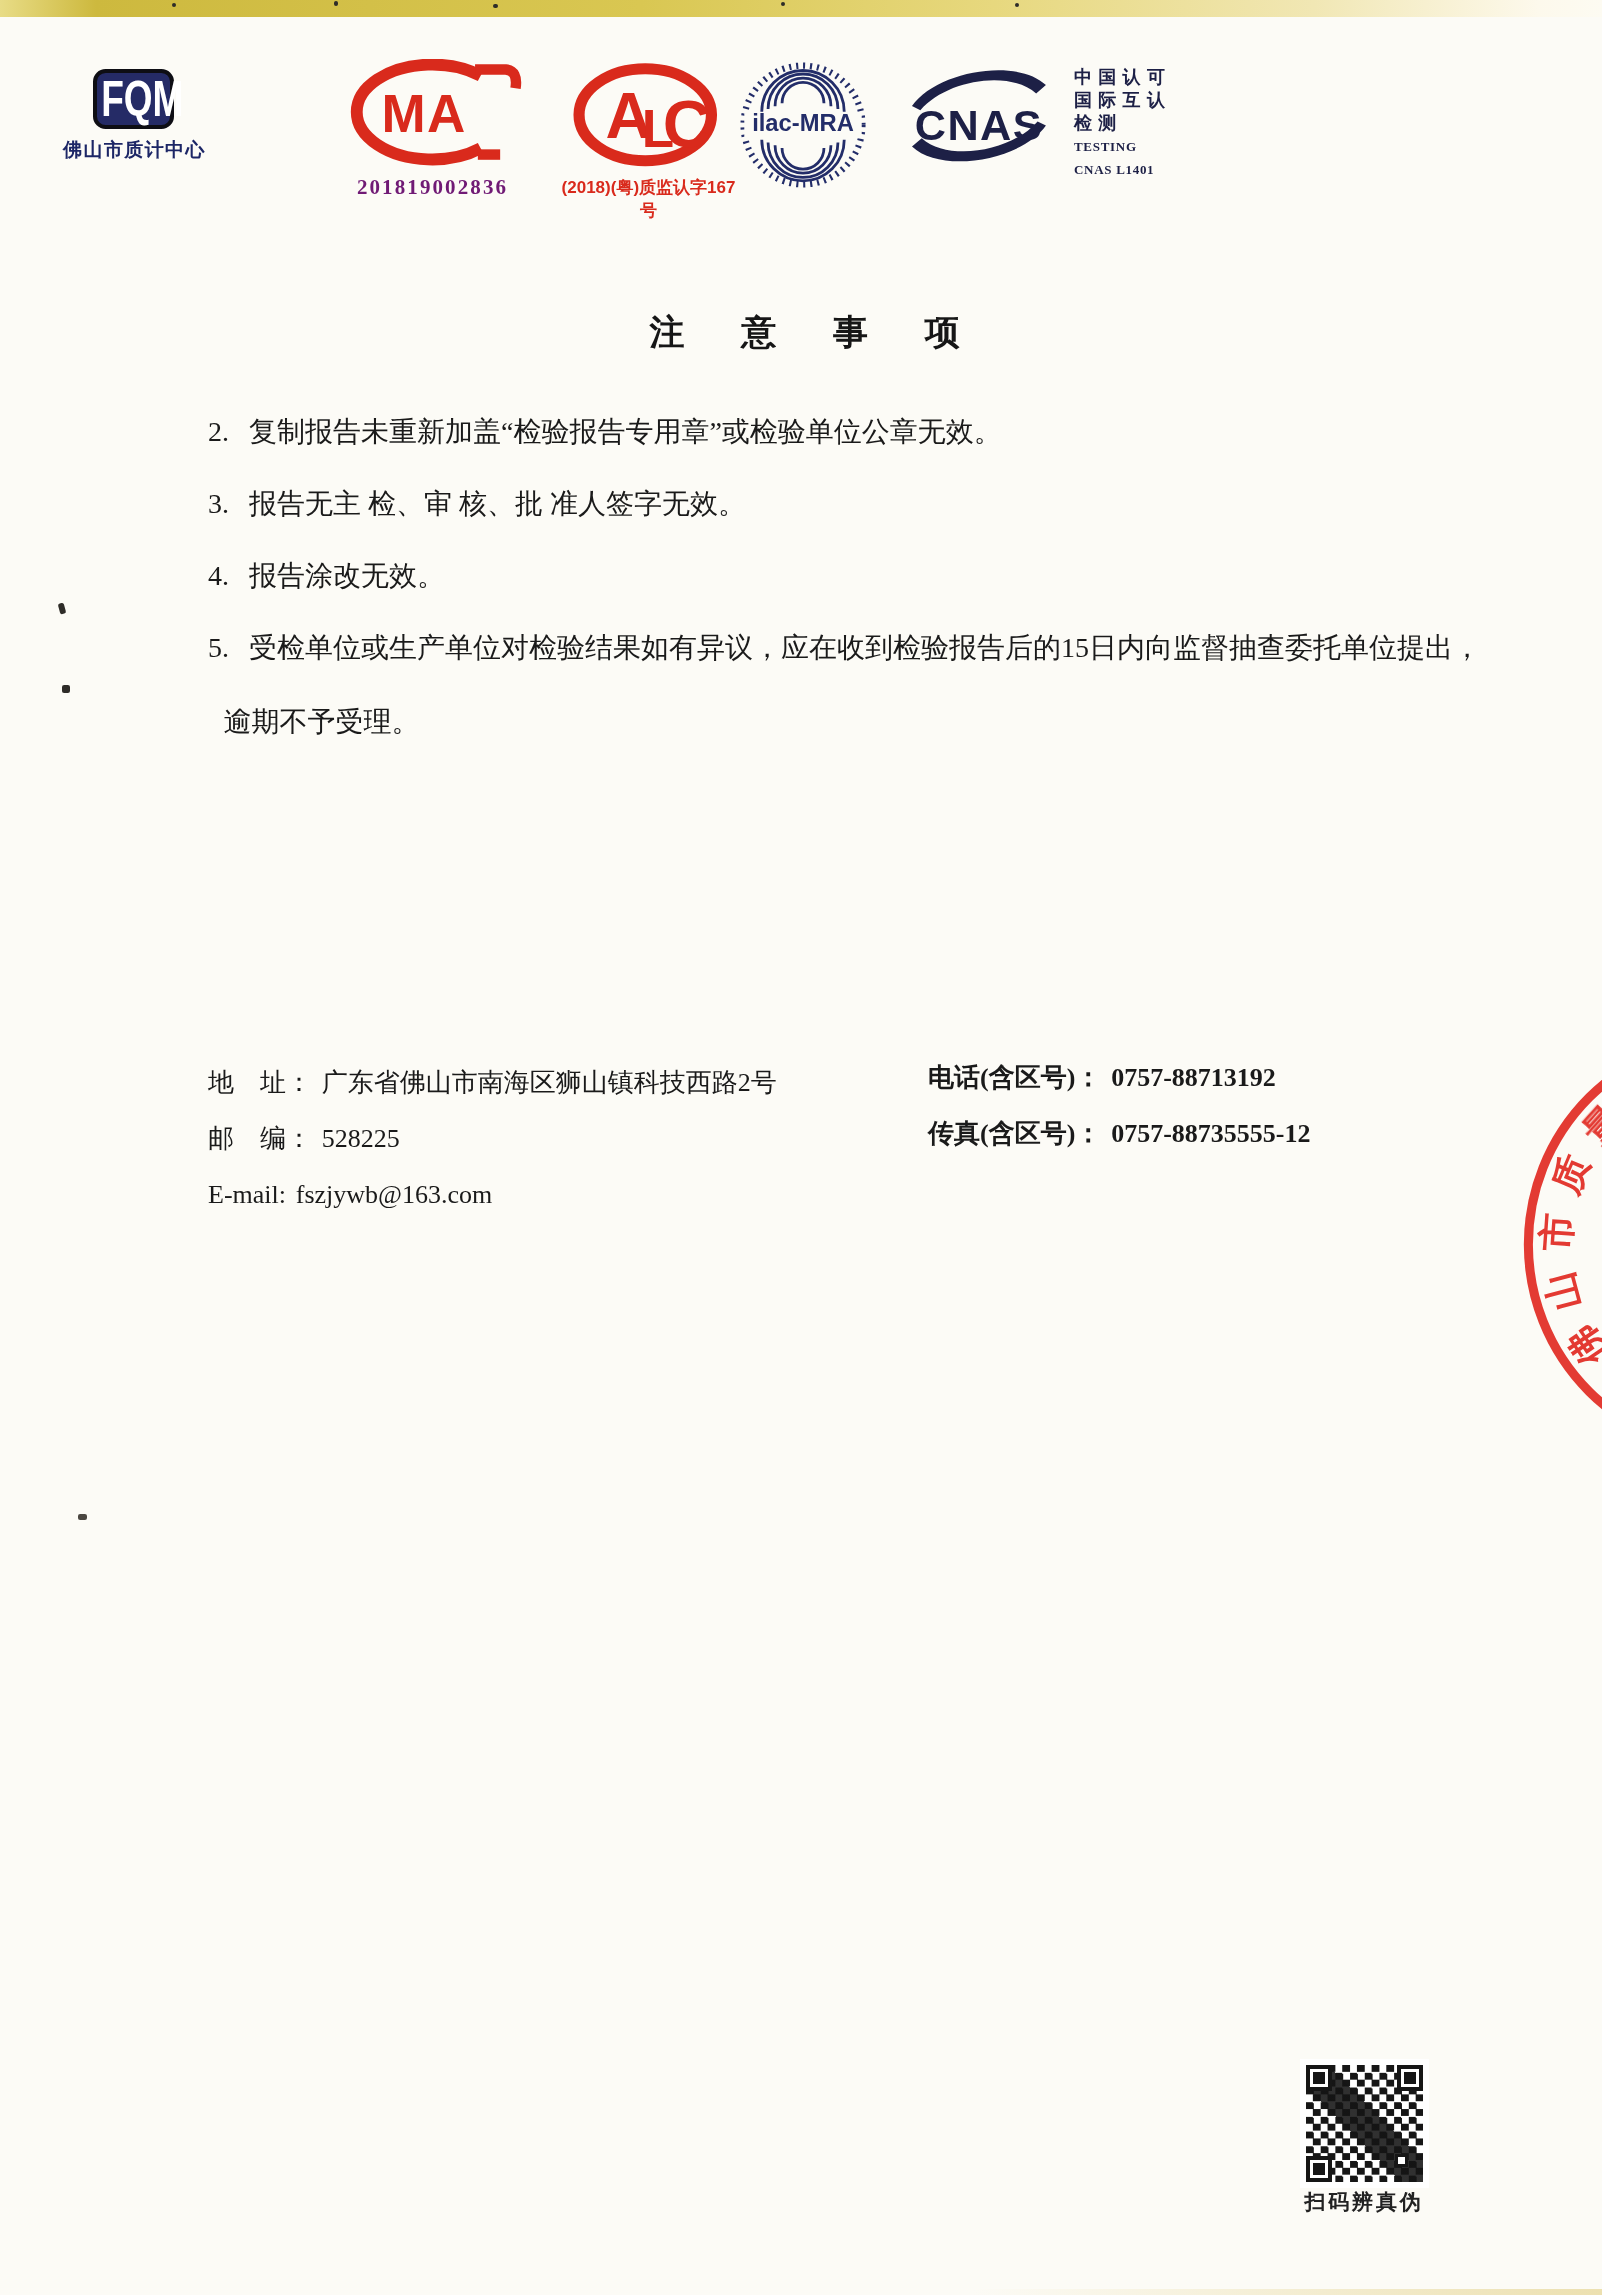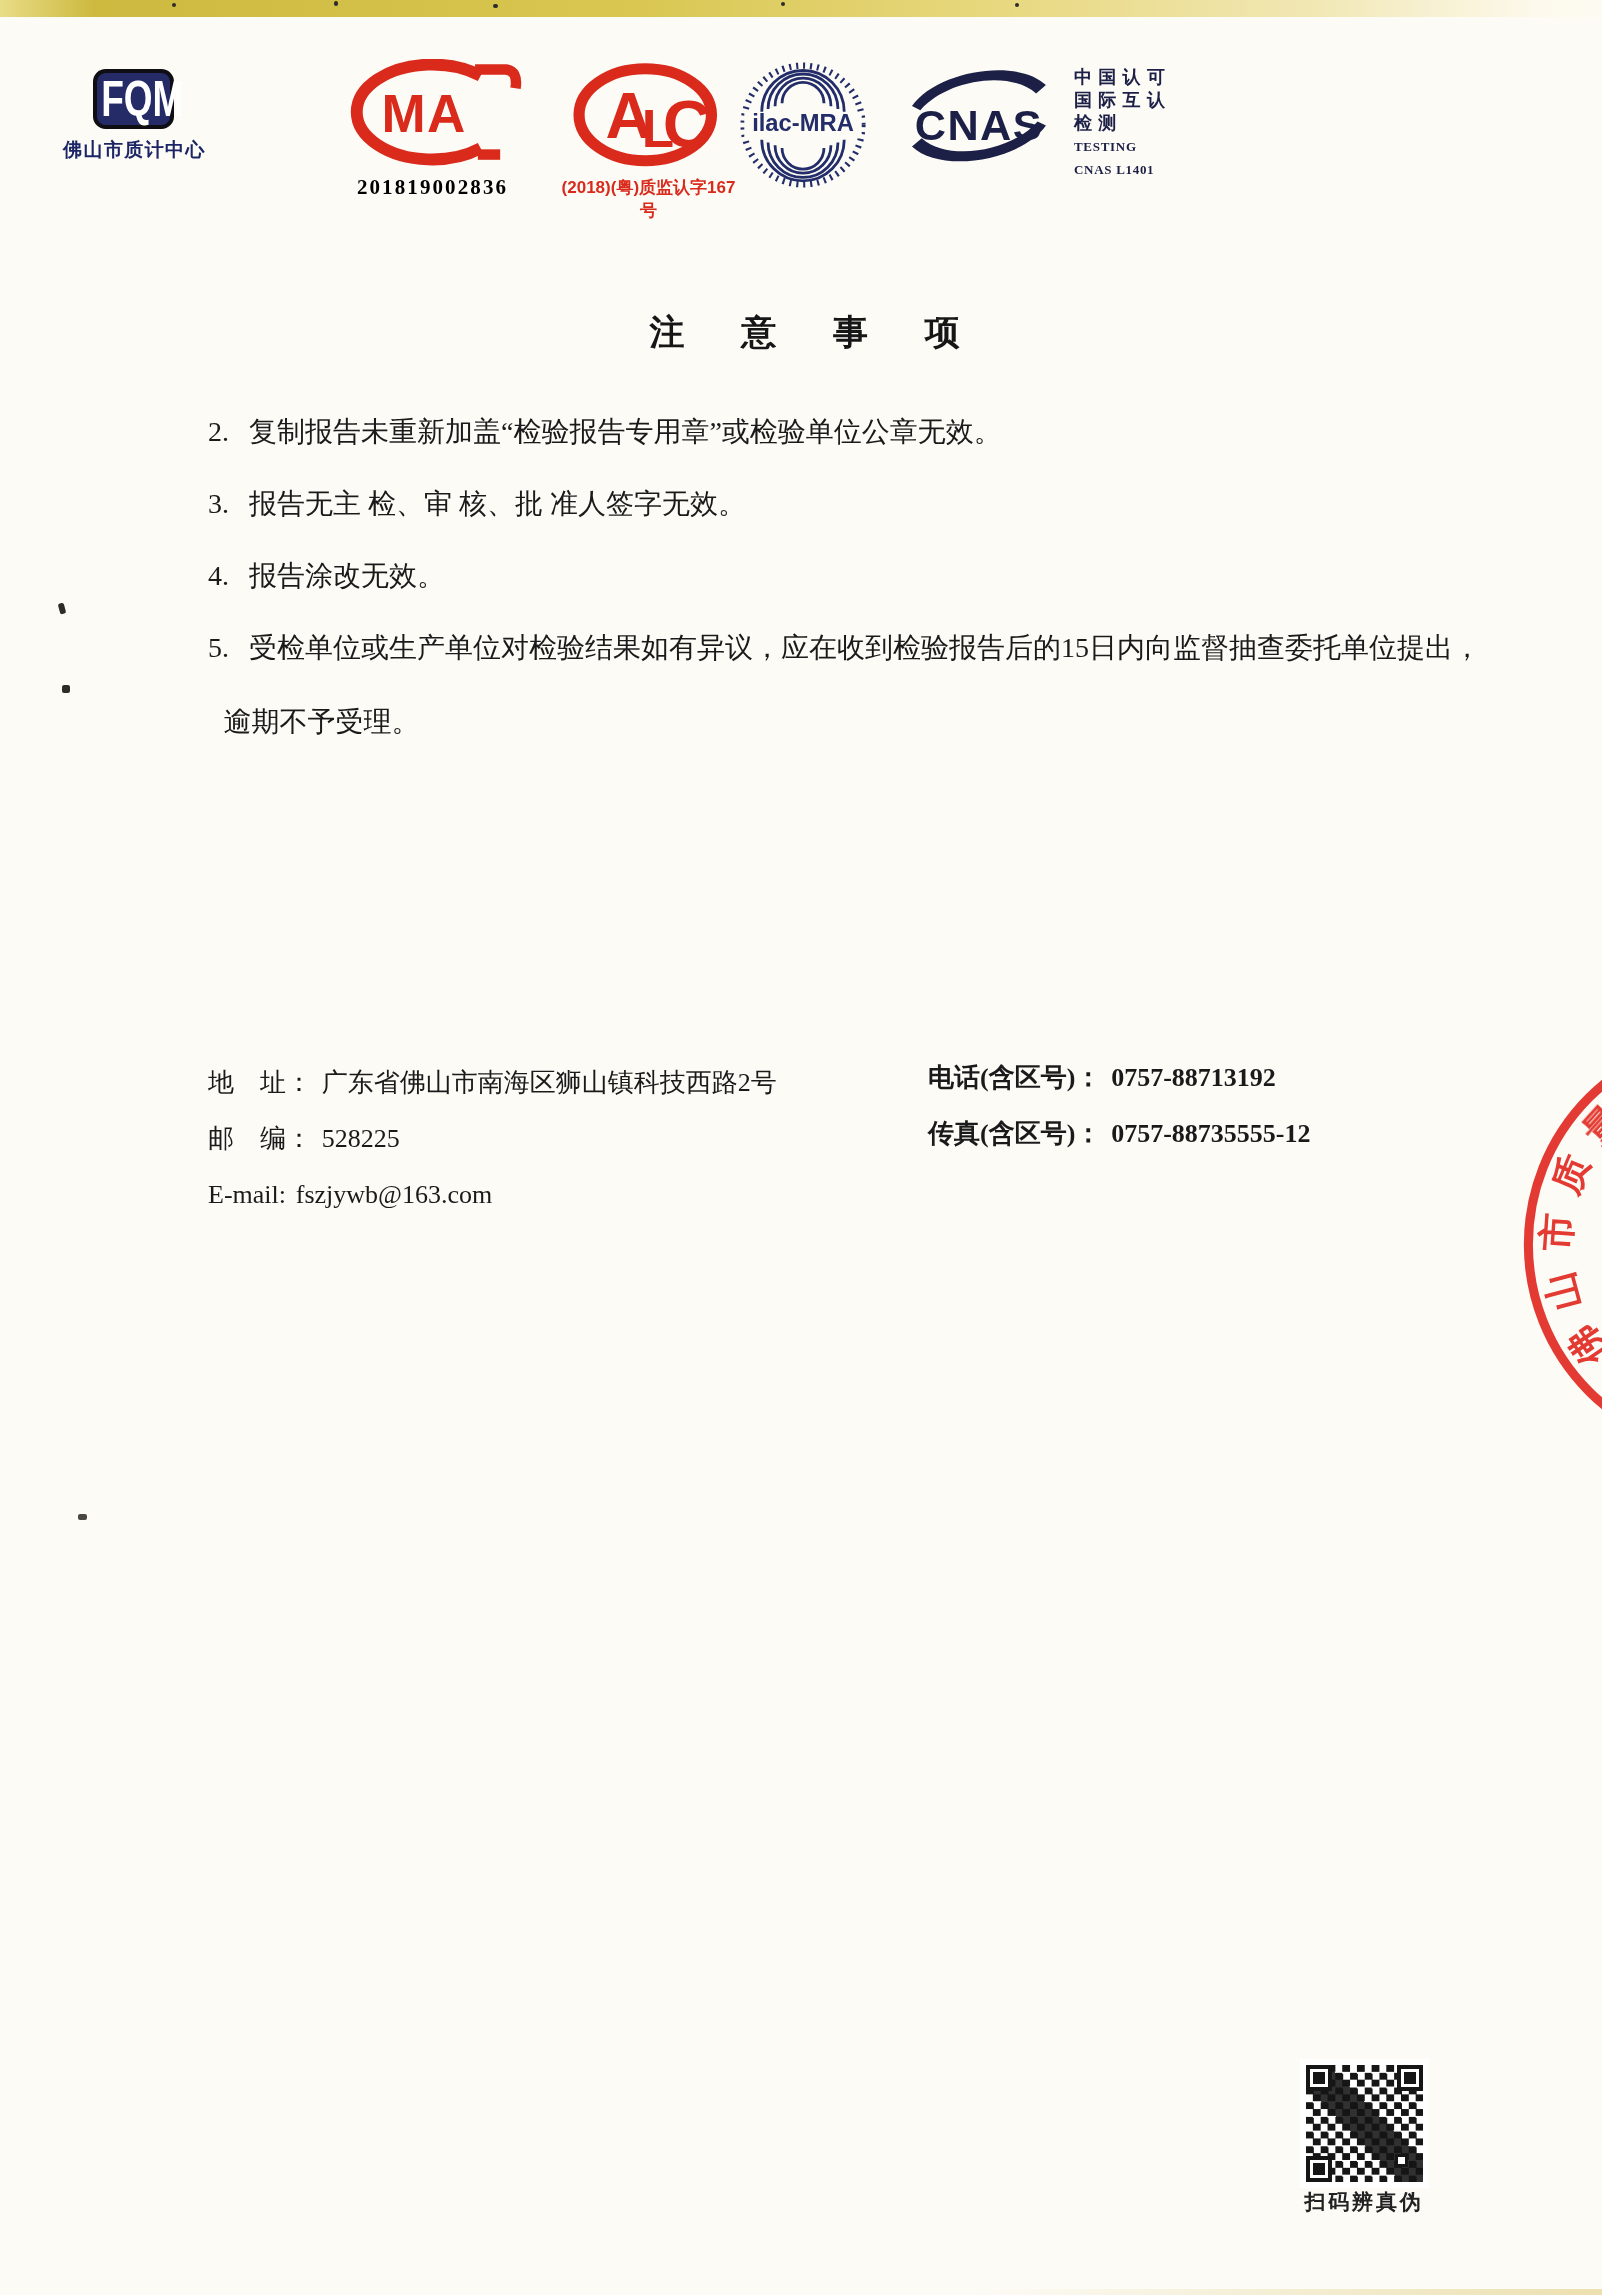--- a/index.html
+++ b/index.html
@@ -18,21 +18,21 @@
     background:#252b66;border:4.9px solid #0e0e14;border-radius:12.6px;
     display:flex;align-items:center;justify-content:center;padding-left:18px;}
   .fqm-box .abbr{color:#ffffff;font-family:"Liberation Sans",sans-serif;font-weight:bold;
     font-size:39px;transform:scaleY(1.28) scaleX(0.95);}
   .fqm-label{position:absolute;left:48px;top:137px;width:173px;text-align:center;
     font-family:"Liberation Sans",sans-serif;font-weight:bold;font-size:19px;
     color:#1c2666;letter-spacing:1.4px;}
 
   .logo-svg{position:absolute;}
   .cma-number{position:absolute;left:341px;top:175px;width:183px;text-align:center;
-    color:#000000;font-weight:bold;font-size:21px;letter-spacing:2.1px;}
+    color:#701a75;font-weight:bold;font-size:21px;letter-spacing:2.1px;}
   .cal-approval{position:absolute;left:559px;top:176px;width:179px;text-align:center;
     color:#d92a1c;font-weight:bold;font-size:17px;font-family:"Liberation Sans",sans-serif;}
 
   .cnas-text{position:absolute;left:1074px;top:66px;color:#1d2046;line-height:23px;}
   .cnas-text .cn{font-size:18px;font-weight:bold;letter-spacing:6.3px;}
   .cnas-text .en{font-size:13px;font-weight:bold;letter-spacing:0.7px;
     font-family:Liberation Serif, serif;}
 
   
   .doc-title{position:absolute;left:0;top:291px;width:1602px;text-align:center;

